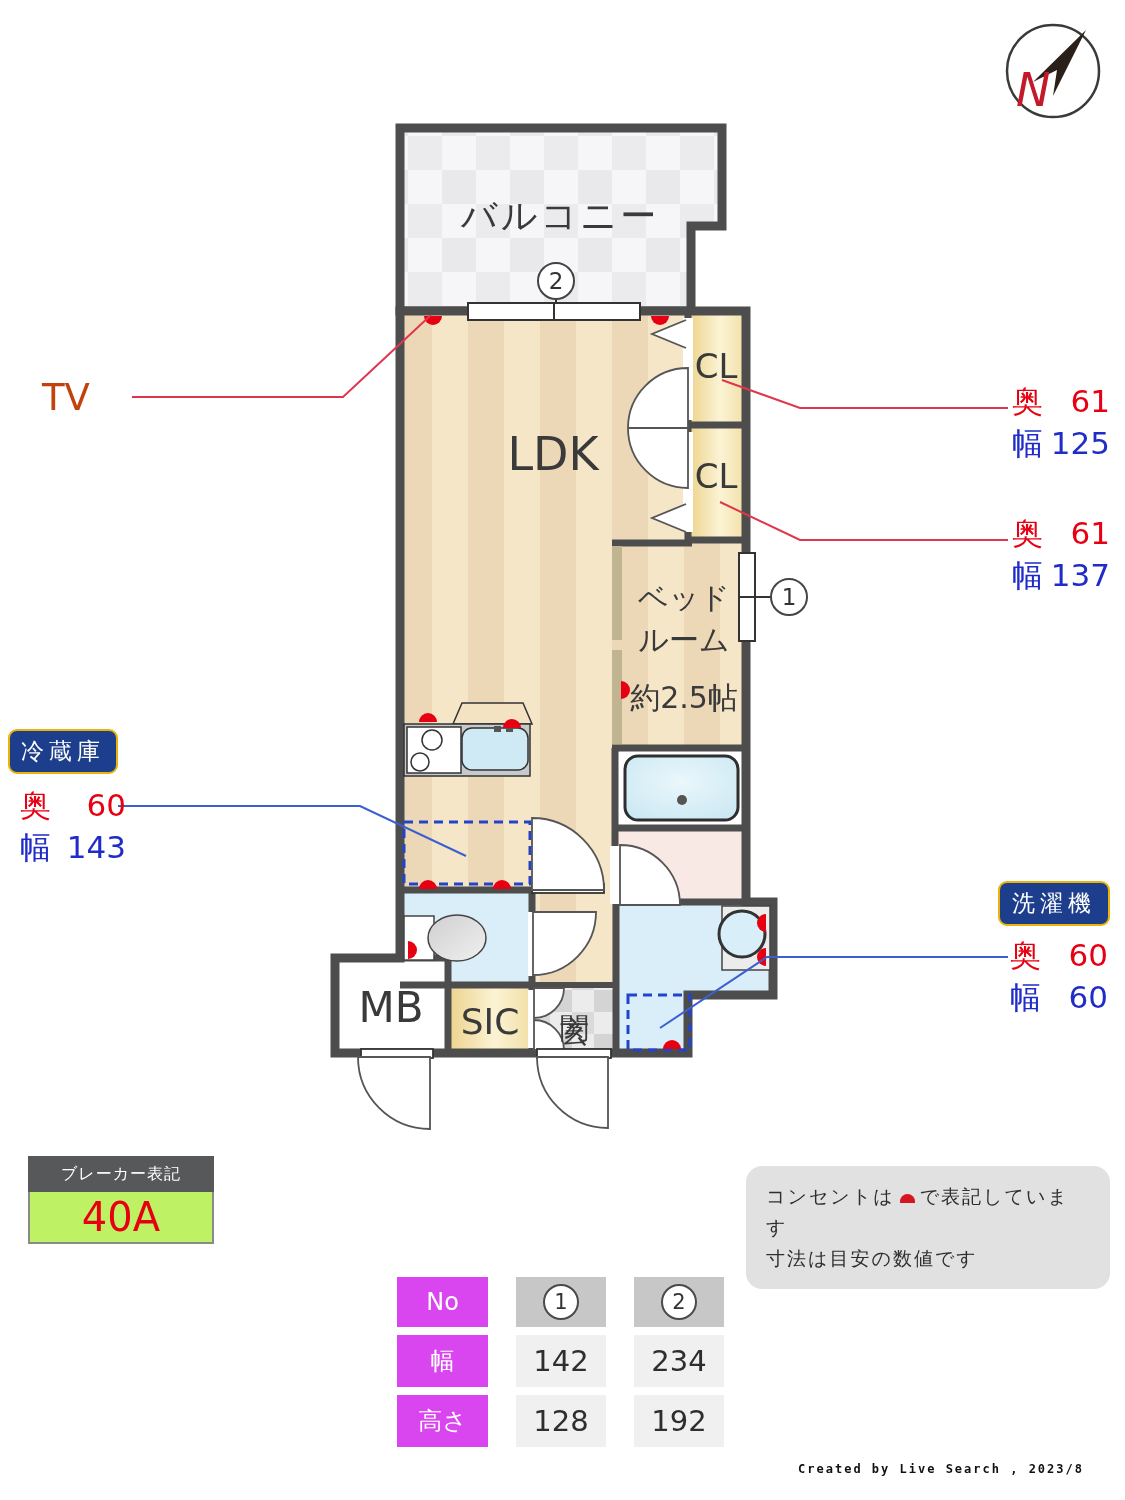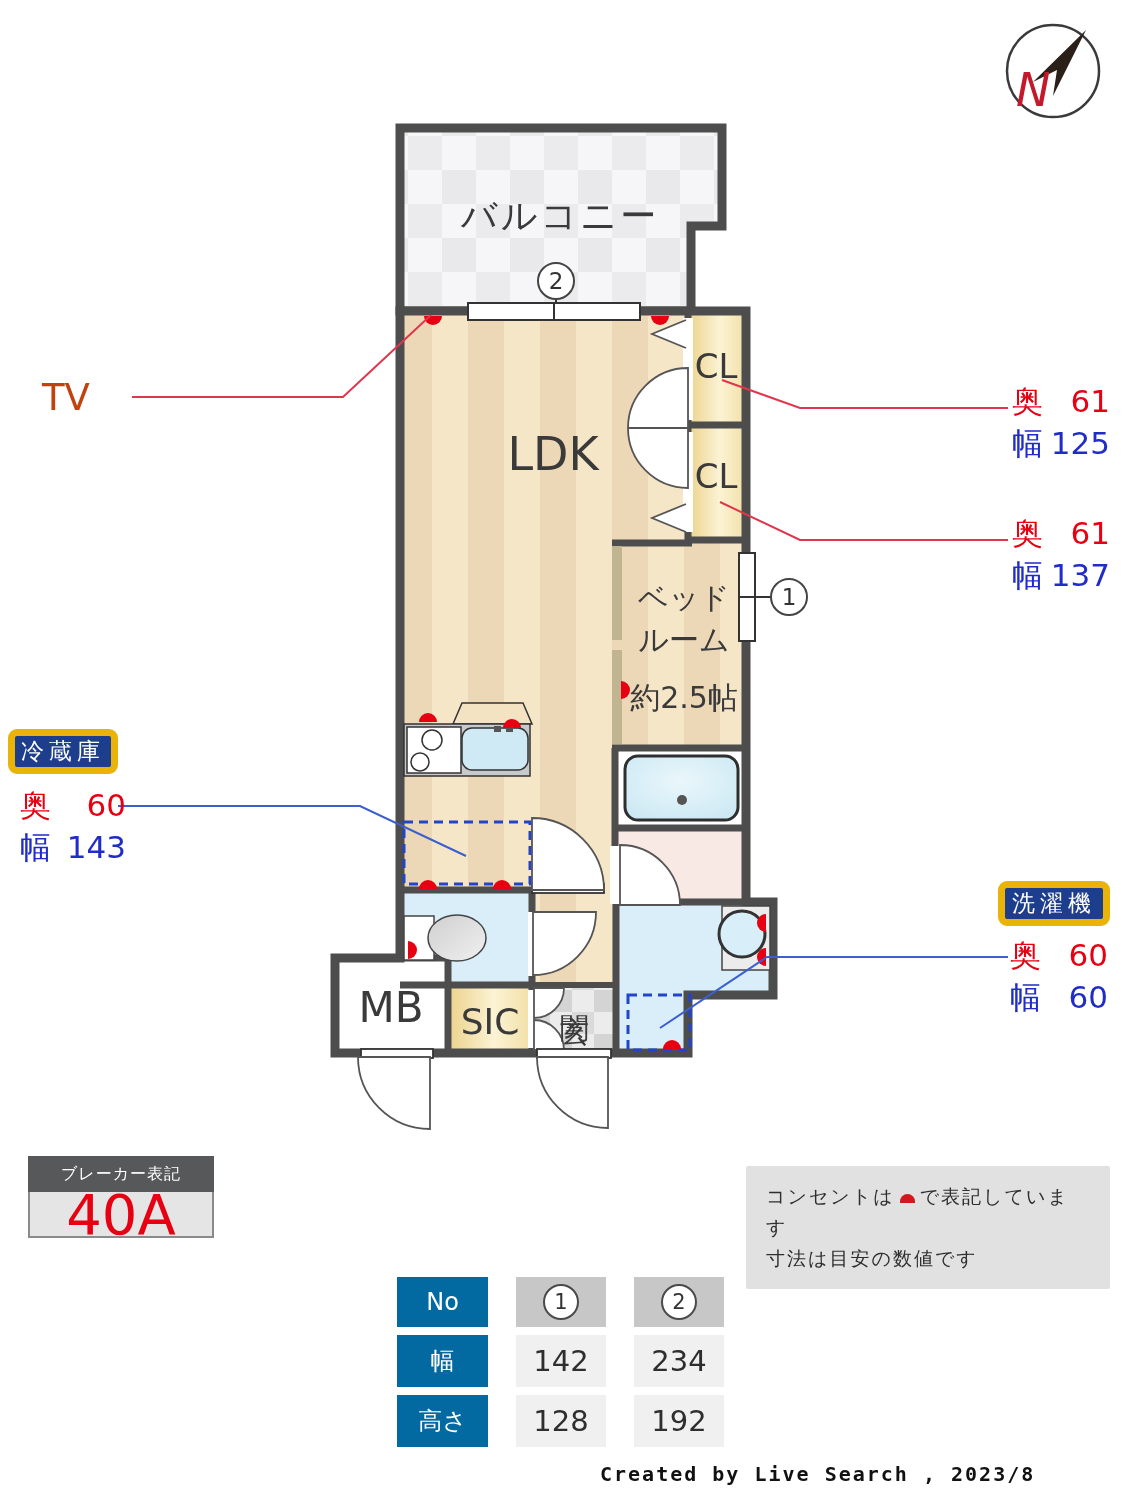--- a/index.html
+++ b/index.html
@@ -5,51 +5,51 @@
   html,body{margin:0;padding:0;background:#fff;}
   #page{position:relative;width:1125px;height:1500px;background:#fff;overflow:hidden;
         font-family:"DejaVu Sans",sans-serif;}
   #plan-svg{position:absolute;left:0;top:0;}
   
   .dim-box{position:absolute;display:flex;flex-direction:column;gap:4px;}
   .dim-row{display:flex;justify-content:space-between;font-size:31px;line-height:38px;font-weight:500;}
   .red{color:#e60012;}
   .blue{color:#1f2cc8;}
   .tv-label{position:absolute;left:42px;top:376px;font-size:37px;color:#c2410c;font-weight:500;}
-  .badge{position:absolute;background:#1d3e8c;border:7px solid #eab308;border-radius:9px;
+  .badge{position:absolute;background:#1d3e8c;border:2px solid #eab308;border-radius:9px;
          color:#fff;font-size:23px;letter-spacing:5px;display:flex;align-items:center;
          justify-content:center;box-sizing:border-box;}
   
   .breaker{position:absolute;left:28px;top:1156px;width:186px;box-sizing:border-box;}
   .breaker-head{background:#57585a;color:#fff;font-size:16px;letter-spacing:1px;height:36px;
                 display:flex;align-items:center;justify-content:center;}
-  .breaker-body{background:#e5e5e5;border:2px solid #8a8a8a;border-top:none;height:46px;
+  .breaker-body{background:#bef264;border:2px solid #8a8a8a;border-top:none;height:52px;
                 display:flex;align-items:center;justify-content:center;
-                font-size:56px;color:#e60012;font-weight:500;box-sizing:border-box;}
+                font-size:40px;color:#e60012;font-weight:500;box-sizing:border-box;}
   
   .notes{position:absolute;left:746px;top:1166px;width:364px;box-sizing:border-box;
-         background:#e1e1e2;border-radius:2px;padding:15px 20px;
+         background:#e1e1e2;border-radius:16px;padding:15px 20px;
          font-size:19px;letter-spacing:2px;color:#2e2e2e;font-weight:500;line-height:31px;}
   .dome{display:inline-block;width:15px;height:9px;background:#d6161f;
         border-radius:8px 8px 0 0;margin:0 5px;}
   
   .curtain-title{position:absolute;left:397px;top:1214px;width:328px;text-align:center;
                  font-size:27px;letter-spacing:3px;color:#333;font-weight:500;}
   .curtain-table{position:absolute;left:397px;top:1277px;display:grid;
                  grid-template-columns:91px 90px 90px;grid-template-rows:50px 52px 52px;
                  column-gap:28px;row-gap:8px;}
   .ct-cell{display:flex;align-items:center;justify-content:center;}
-  .ct-label{background:#0369a1;color:#fff;font-size:24px;font-weight:500;text-align:right;}
+  .ct-label{background:#d946ef;color:#fff;font-size:24px;font-weight:500;text-align:right;}
   .ct-head{background:#c7c7c8;}
   .ct-val{background:#f0f0f1;color:#2e2e2e;font-size:29px;}
   .ct-circle{width:36px;height:36px;border:2px solid #4a4a4a;border-radius:50%;background:#fff;
              display:flex;align-items:center;justify-content:center;font-size:21px;color:#333;
              box-sizing:border-box;}
-  .credit{position:absolute;left:600px;top:1462px;width:520px;
-          font-family:"DejaVu Sans Mono",monospace;font-weight:bold;font-size:20px;
+  .credit{position:absolute;left:564px;top:1462px;width:520px;text-align:right;
+          font-family:"DejaVu Sans Mono",monospace;font-weight:bold;font-size:12px;
           letter-spacing:2px;color:#111;}
 </style>
 </head>
 <body>
 
 <div id="page">
 
 <svg id="plan-svg" width="1125" height="1160" viewBox="0 0 1125 1160">
   <defs>
     <pattern id="stripes" patternUnits="userSpaceOnUse" width="72" height="72">

